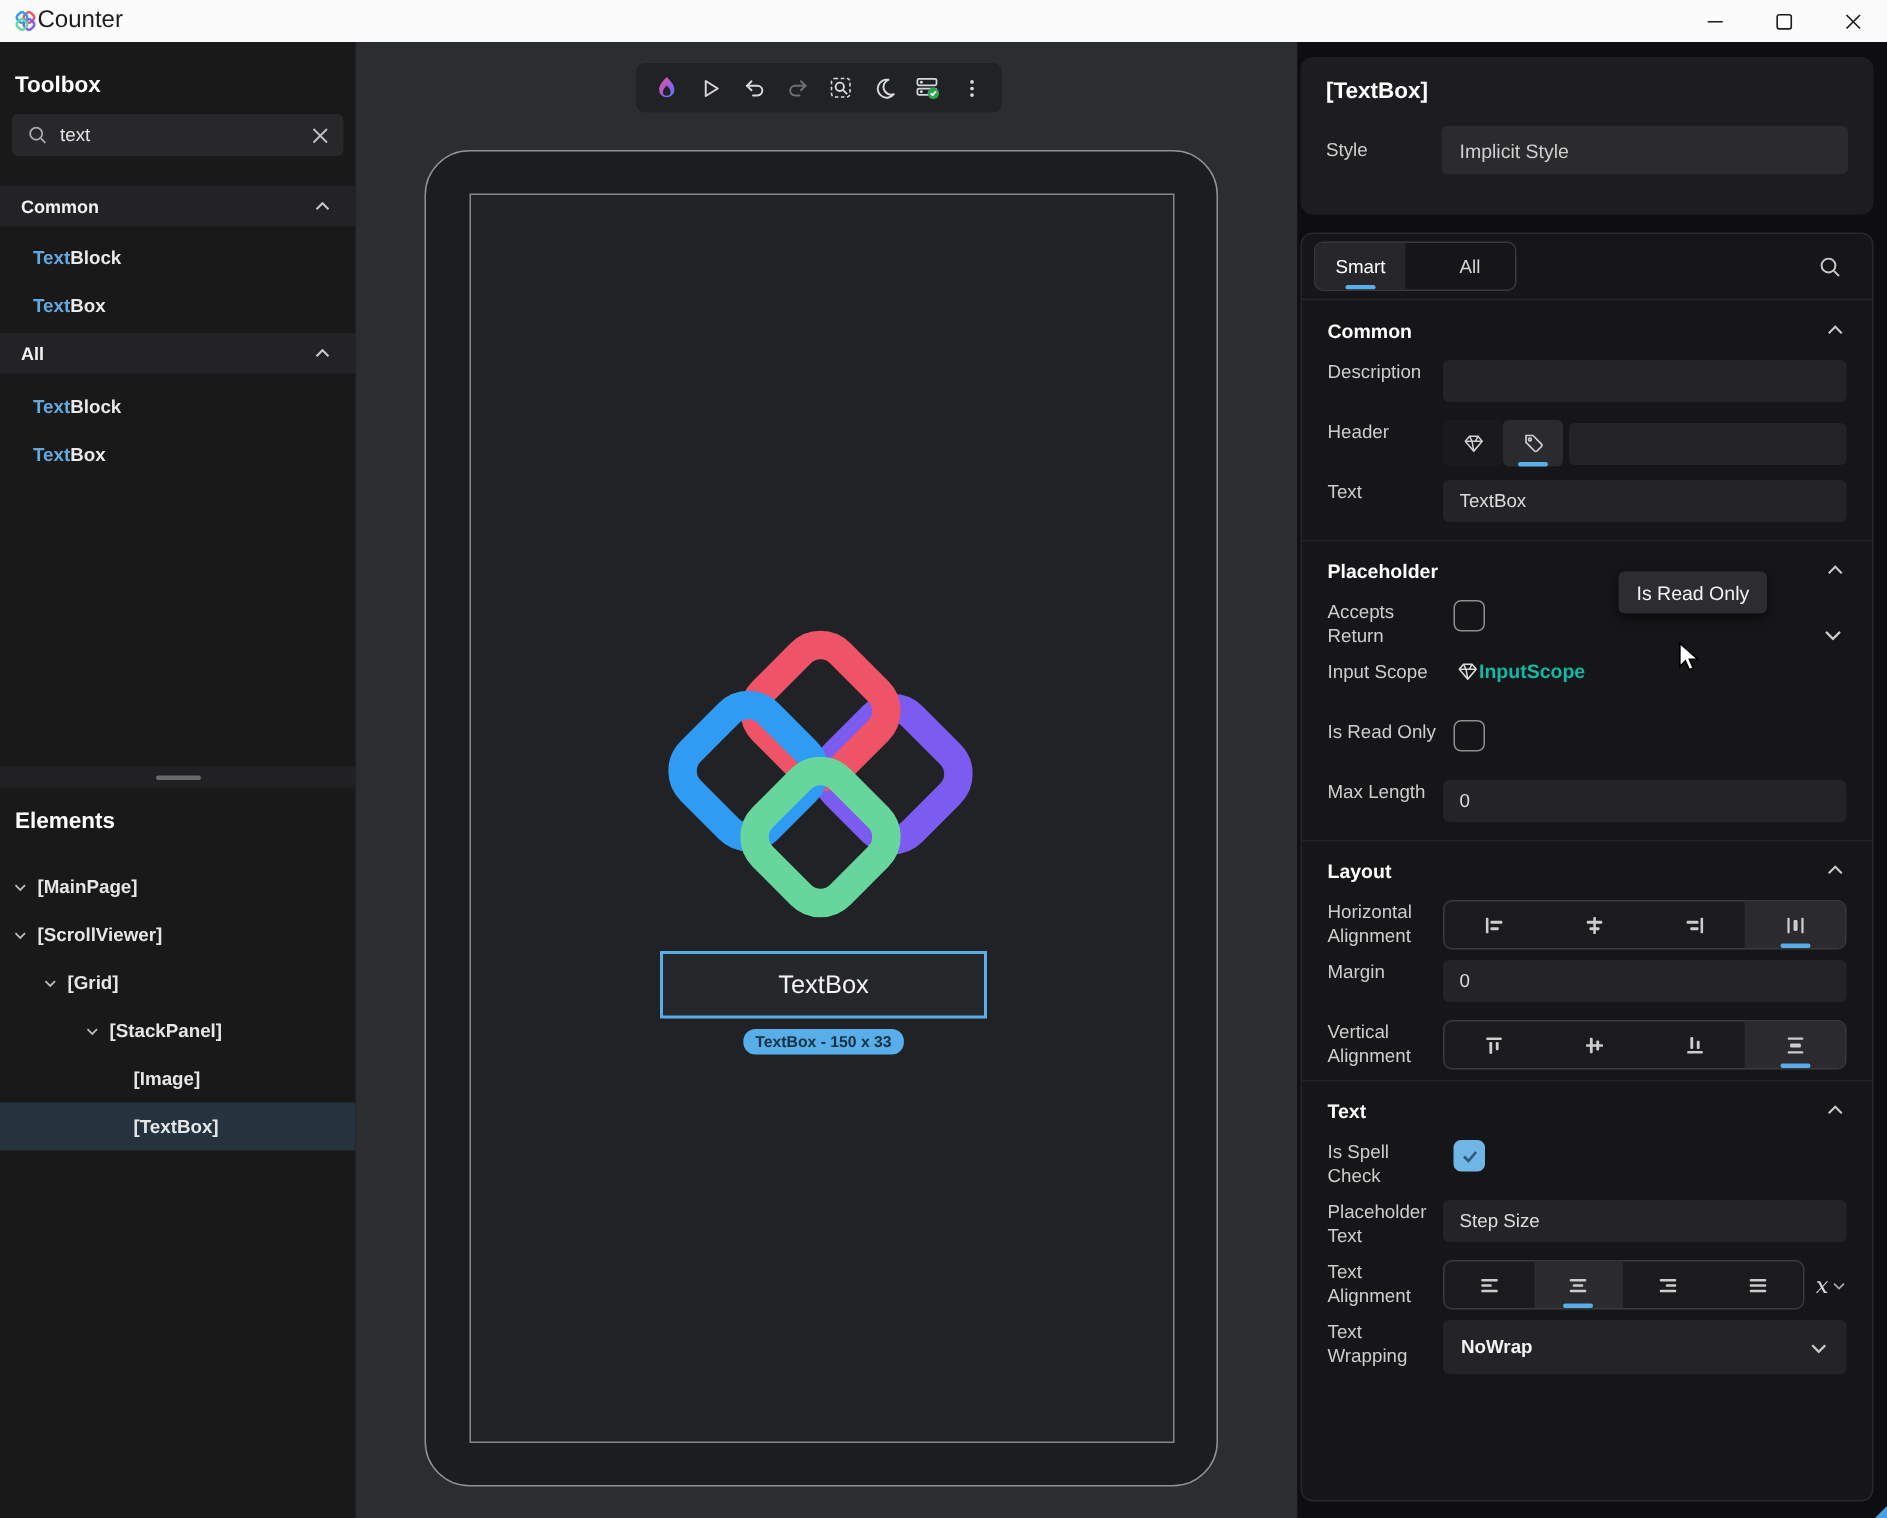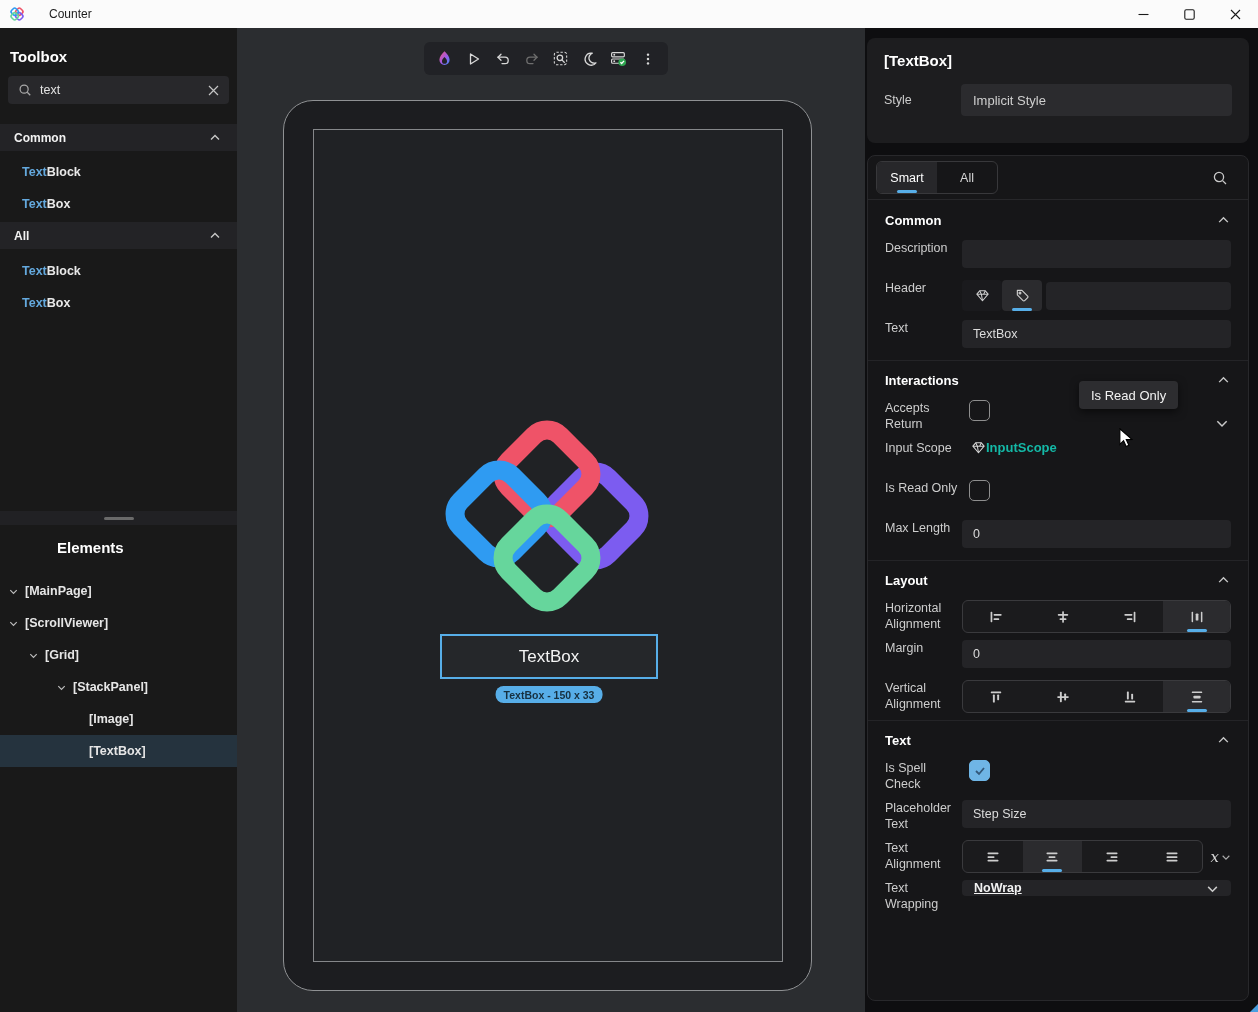--- a/index.html
+++ b/index.html
@@ -5,21 +5,21 @@
   :root{ --accent:#57aee8; }
   *{box-sizing:border-box; margin:0; padding:0;}
   html,body{width:1258px;height:1012px;overflow:hidden;background:#101012;
     font-family:"Liberation Sans","DejaVu Sans",sans-serif;}
   .app{position:relative;width:1258px;height:1012px;}
 
   
   .titlebar{position:absolute;left:0;top:0;width:1258px;height:28px;background:#fbfbfb;
     display:flex;align-items:center;}
   .titlebar .appicon{margin-left:9px;width:16px;height:16px;}
-  .titlebar .title{margin-left:24px;font-size:12px;color:#1c1c1c;}
+  .titlebar .title{margin-left:0;font-size:16px;color:#1c1c1c;}
   .win-controls{margin-left:auto;display:flex;height:100%;}
   .win-btn{width:46px;height:100%;display:flex;align-items:center;justify-content:center;color:#1b1b1b;}
 
   
   .sidebar{position:absolute;left:0;top:28px;width:237px;height:984px;background:#191919;color:#e8e8e8;}
   .tb-title{margin:20px 12px 0 10px;font-size:15px;font-weight:700;color:#fff;height:20px;}
   .search-box{margin:8px 8px 0 8px;height:28px;background:#28282b;border-radius:4px;
     display:flex;align-items:center;}
   .search-box svg{margin:0 8px 0 10px;color:#a9a9a9;flex:none;}
   .search-box input{flex:1;background:transparent;border:none;outline:none;color:#e3e3e3;font-size:12.5px;
@@ -29,21 +29,21 @@
     padding:0 16px 0 14px;font-size:12px;font-weight:700;color:#f2f2f2;}
   .tb-sec-hdr svg{color:#c9c9c9;}
   .tb-item{height:32px;display:flex;align-items:center;padding-left:22px;font-size:12.5px;font-weight:600;}
   .tb-item .match{color:#64a9de;}
   .tb-item .rest{color:#e9e9e9;}
   .hdr-common{margin-top:20px;} .item-first{margin-top:5px;}
   .hdr-all{margin-top:2px;} .item-all-first{margin-top:6px;}
   .splitter{position:absolute;left:0;top:483px;width:237px;height:14px;background:#212124;
     display:flex;align-items:center;justify-content:center;}
   .splitter .grip{width:30px;height:3px;border-radius:2px;background:#6a6a6a;}
-  .el-title{position:absolute;left:10px;top:511px;font-size:15px;font-weight:700;color:#fff;margin-left:47px;}
+  .el-title{position:absolute;left:10px;top:511px;font-size:15px;font-weight:700;color:#fff;}
   .tree{position:absolute;left:0;top:547px;width:237px;font-weight:bold;}
   .tree-row{height:32px;display:flex;align-items:center;font-size:12.5px;color:#e6e6e6;}
   .tree-row.active{background:#25333e;}
   .tw-chev{width:13px;margin-right:4px;color:#bdbdbd;display:flex;align-items:center;}
 
   
   .canvas{position:absolute;left:237px;top:28px;width:628px;height:984px;background:#2b2d30;}
   .cv-toolbar{position:absolute;left:187px;top:14px;width:244px;height:33px;background:#212226;
     border-radius:6px;display:flex;align-items:center;justify-content:space-around;padding:0 6px;}
   .cv-btn{width:26px;height:26px;display:flex;align-items:center;justify-content:center;color:#d8d8d8;}
@@ -69,21 +69,21 @@
   .inspector{position:absolute;left:865px;top:28px;width:393px;height:984px;background:#0e0e10;color:#cdcdcd;}
   .card1{position:absolute;left:2px;top:10px;width:382px;height:105px;background:#1d1d1f;border-radius:8px;}
   .insp-title{padding:14px 0 0 17px;font-size:15px;font-weight:700;color:#fff;}
   .style-row{display:flex;align-items:center;padding:0 17px;margin-top:15px;}
   .style-row .lbl{width:77px;flex:none;font-size:12.5px;color:#cdcdcd;}
   .style-input{flex:1;height:32px;background:#2b2b2e;border:none;border-radius:4px;color:#cfcfcf;
     padding:0 12px;font-size:13px;font-family:inherit;outline:none;}
   .card2{position:absolute;left:2px;top:127px;width:382px;height:846px;background:#161618;
     border:1px solid #28282b;border-radius:8px;overflow:hidden;}
   .tabs-bar{height:44px;display:flex;align-items:center;padding:0 20px 0 8px;border-bottom:1px solid #27272a;}
-  .tab-group{display:flex;height:33px;border:1px solid #38383b;border-radius:6px;overflow:hidden;}
+  .tab-group{display:flex;height:33px;border:1px solid #38383b;border-radius:6px;overflow:hidden;gap:13px;}
   .tab{width:60px;position:relative;display:flex;align-items:center;justify-content:center;
     color:#d6d6d6;font-size:12.5px;}
   .tab.active{background:#27272a;color:#fff;}
   .sel-underline{display:none;position:absolute;bottom:0;left:50%;transform:translateX(-50%);
     width:20px;height:3px;border-radius:2px;background:var(--accent);}
   .active > .sel-underline{display:block;}
   .tabs-bar .search-ico{margin-left:auto;color:#c9c9c9;}
   .sec-hdr{height:40px;display:flex;align-items:center;justify-content:space-between;padding:0 18px 0 17px;
     font-size:13px;font-weight:700;color:#fff;}
   .sec-hdr + .sec-hdr, .sec-divider{border-top:1px solid #242427;}
@@ -101,22 +101,22 @@
     background:#1b1b1d;overflow:hidden;}
   .icon-cell{flex:1;position:relative;display:flex;align-items:center;justify-content:center;color:#cdcdcd;}
   .icon-cell.active{background:#2b2b2e;}
   .checkbox{width:21px;height:21px;border:1.5px solid #8e8e8e;border-radius:5px;margin-left:7px;
     display:flex;align-items:center;justify-content:center;flex:none;}
   .checkbox svg{display:none;}
   .checkbox.active{background:#6fb5e6;border-color:#6fb5e6;}
   .checkbox.active svg{display:block;}
   .gem-row-ico{margin-left:9px;color:#d8d8d8;flex:none;}
   .enum-val{font-size:13px;font-weight:600;color:#14b8a6;}
-  .dropdown{width:100%;height:16px;background:#242427;border-radius:4px;display:flex;align-items:center;
-    justify-content:space-between;padding:0 12px;color:#f2f2f2;font-size:12.5px;font-weight:700;text-decoration:underline;}
+  .dropdown{width:100%;height:36px;background:#242427;border-radius:4px;display:flex;align-items:center;
+    justify-content:space-between;padding:0 12px;color:#f2f2f2;font-size:12.5px;font-weight:700;}
   .dropdown svg{color:#c9c9c9;}
   .adv-x{margin-left:8px;display:flex;align-items:center;color:#d9d9d9;flex:none;}
   .adv-x .xg{font-family:"DejaVu Serif","Liberation Serif",serif;font-style:italic;font-size:15px;}
   .adv-x svg{margin-left:2px;color:#a9a9a9;}
   .tooltip{position:absolute;left:211px;top:225px;height:28px;background:#2d2d30;border-radius:4px;
     padding:0 12px;display:flex;align-items:center;font-size:13px;color:#f2f2f2;z-index:30;
     box-shadow:0 3px 8px rgba(0,0,0,.55);}
   .row-chev{position:absolute;left:347px;top:260px;color:#c9c9c9;z-index:5;}
   .cursor{position:absolute;left:1118px;top:428px;z-index:50;}
   .resize-grip{position:absolute;right:0;bottom:0;width:0;height:0;
@@ -385,21 +385,21 @@
         </div>
       </div>
       <div class="row">
         <span class="lbl">Text</span>
         <div class="ctrl">
             <input class="tb-input" value="TextBox" style="">
           </div>
       </div>
 
       <div class="sec-hdr sec-divider">
-        <span>Interactions</span>
+        <span>Placeholder</span>
         <svg width="13" height="13" viewBox="0 0 12 12">
             <polyline points="2,7.5 6,3.5 10,7.5" fill="none" stroke="currentColor" stroke-width="1.3"></polyline>
           </svg>
       </div>
       <div class="tooltip">Is Read Only</div>
       <svg class="row-chev" width="14" height="14" viewBox="0 0 12 12">
           <polyline points="2,4.5 6,8.5 10,4.5" fill="none" stroke="currentColor" stroke-width="1.3"></polyline>
         </svg>
       <div class="row">
         <span class="lbl">Accepts Return</span>

